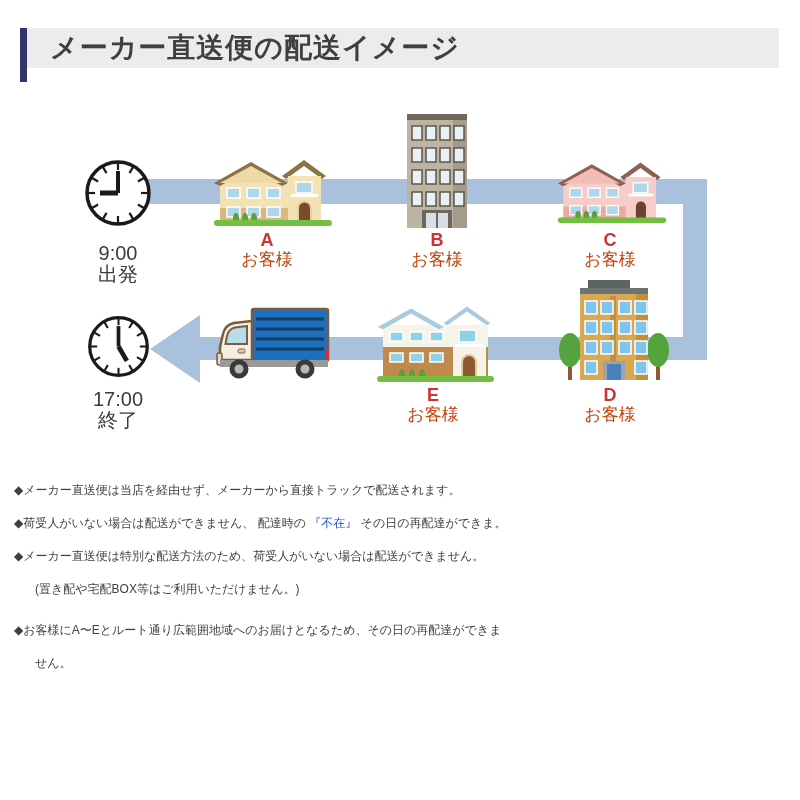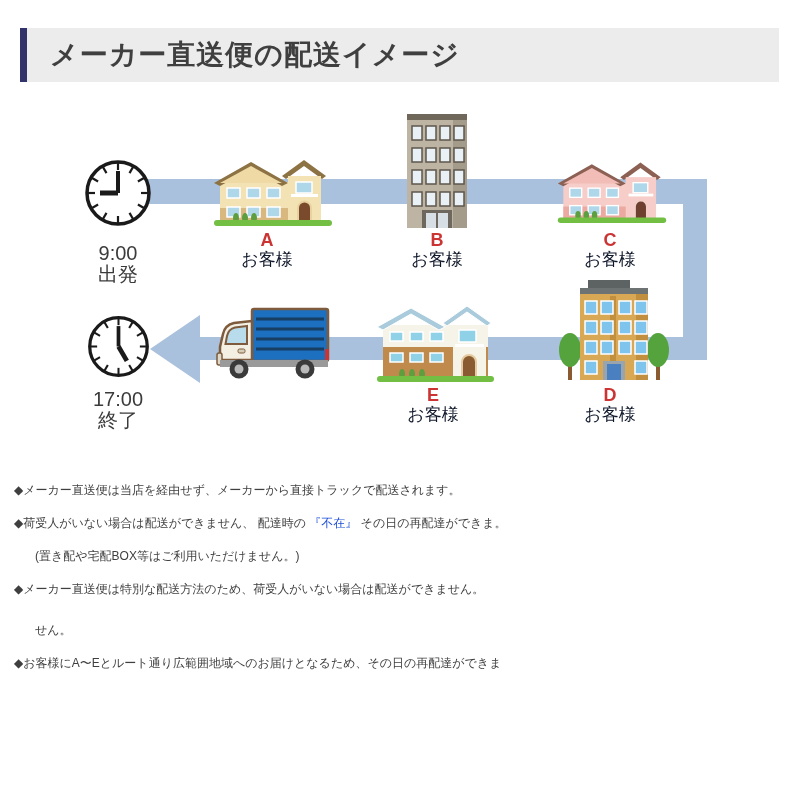--- a/index.html
+++ b/index.html
@@ -1,37 +1,37 @@
 <!DOCTYPE html>
 <html><head>
 <meta charset="utf-8">
 <style>
   * { margin:0; padding:0; box-sizing:border-box; }
   html,body { width:800px; height:800px; background:#ffffff; overflow:hidden;
               font-family:"Liberation Sans","DejaVu Sans",sans-serif; }
 
   
-  .header { position:absolute; left:20px; top:28px; width:759px; height:54px; background:#ececec; }
+  .header { position:absolute; left:20px; top:28px; width:759px; height:40px; background:#ececec; }
   .header-bar { position:absolute; left:0; top:0; width:7px; height:54px; background:#32336b; }
   .header-title { position:absolute; left:30px; top:50%; transform:translateY(-50%);
                   font-size:28px; font-weight:bold; color:#3f3f3f; letter-spacing:1px; white-space:nowrap; }
 
   
   .band { position:absolute; background:#a9c1dc; z-index:1; }
   .arrow-left { position:absolute; left:150px; top:315px; width:0; height:0; z-index:1;
                 border-top:34px solid transparent; border-bottom:34px solid transparent;
                 border-right:50px solid #a9c1dc; }
 
   .art { position:absolute; z-index:2; }
 
   .clock-caption { position:absolute; z-index:3; width:90px; text-align:center;
                    font-size:20px; line-height:21px; color:#3b3b3b; font-weight:500; }
   .stop-label { position:absolute; z-index:3; width:120px; text-align:center; }
   .stop-letter { font-size:18px; font-weight:bold; color:#cc3333; line-height:19px; }
-  .stop-name   { font-size:17px; color:#0f172a; line-height:20px; }
+  .stop-name   { font-size:17px; color:#c2410c; line-height:20px; }
 
   
   .notes { position:absolute; left:14px; top:474px; width:778px; z-index:3;
            font-size:12px; color:#3f3f3f; }
   .note-line { line-height:33px; white-space:nowrap; }
   .note-line.cont { padding-left:21px; }
   .note .red { color:#1d4ed8; }
   .note:nth-child(3) { margin-bottom:8px; }
 </style>
 </head>
@@ -270,20 +270,20 @@
 </div>
 
 <div class="notes">
     <div class="note">
       <div class="note-line first"><span>◆</span><span>メーカー直送便は当店を経由せず、メーカーから直接トラックで配送されます。</span></div>
     </div>
     <div class="note">
       <div class="note-line first"><span>◆</span><span>荷受人がいない場合は配送ができません、 配達時の </span><span class="red">『不在』</span><span> その日の再配達ができま。</span></div>
     </div>
     <div class="note">
+      <div class="note-line first"><span>◆</span><span>メーカー直送便は特別な配送方法のため、荷受人がいない場合は配送ができません。</span></div>
       <div class="note-line cont"><span>(置き配や宅配BOX等はご利用いただけません。)</span></div>
-      <div class="note-line first"><span>◆</span><span>メーカー直送便は特別な配送方法のため、荷受人がいない場合は配送ができません。</span></div>
-    </div>
-    <div class="note">
+    </div>
+    <div class="note">
+      <div class="note-line first"><span>◆</span><span>お客様にA〜Eとルート通り広範囲地域へのお届けとなるため、その日の再配達ができま</span></div>
       <div class="note-line cont"><span>せん。</span></div>
-      <div class="note-line first"><span>◆</span><span>お客様にA〜Eとルート通り広範囲地域へのお届けとなるため、その日の再配達ができま</span></div>
     </div>
   </div>
 
 </body></html>

